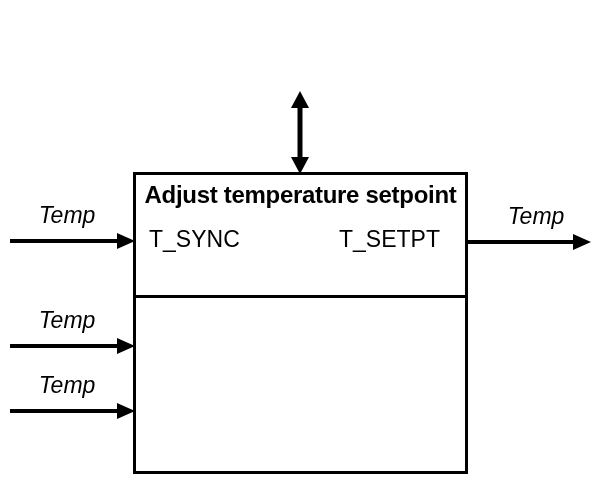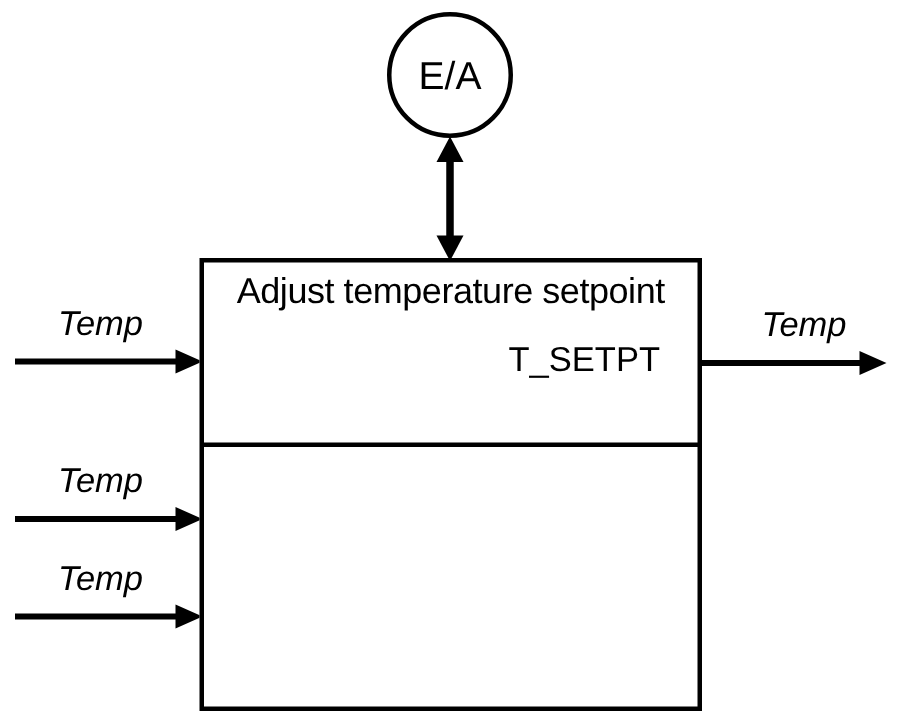--- a/index.html
+++ b/index.html
@@ -47,21 +47,21 @@
     box-sizing: border-box;
     border: 3px solid #000000;
     background: #ffffff;
   }
   .fb-title {
     position: absolute;
     left: 0;
     right: 0;
     top: 6px;
     text-align: center;
-    font-weight: normal;
+    font-weight: bold;
     font-size: 24px;
     letter-spacing: -0.3px;
     white-space: nowrap;
   }
   .port {
     position: absolute;
     font-size: 23px;
     line-height: 24px;
     white-space: nowrap;
   }
@@ -118,27 +118,25 @@
       <line x1="10" y1="411" x2="119" y2="411" stroke="#000000" stroke-width="4"></line>
       <polygon points="135,411 117,403 117,419" fill="#000000"></polygon>
     </g>
 
     <g>
       <line x1="467" y1="242" x2="574" y2="242" stroke="#000000" stroke-width="4"></line>
       <polygon points="591,242 573,234 573,250" fill="#000000"></polygon>
     </g>
   </svg>
 
-  <div class="event-circle">
-    <span>E/A</span>
-  </div>
 
   <div class="fb-block">
     <div class="fb-title">Adjust temperature setpoint</div>
 
+    <div class="port port-t-sync">T_SYNC</div>
 
     <div class="port port-t-setpt">T_SETPT</div>
 
     <div class="fb-divider"></div>
 
 
   </div>
 
   <div class="flow-label flow-label-1">Temp</div>
 

